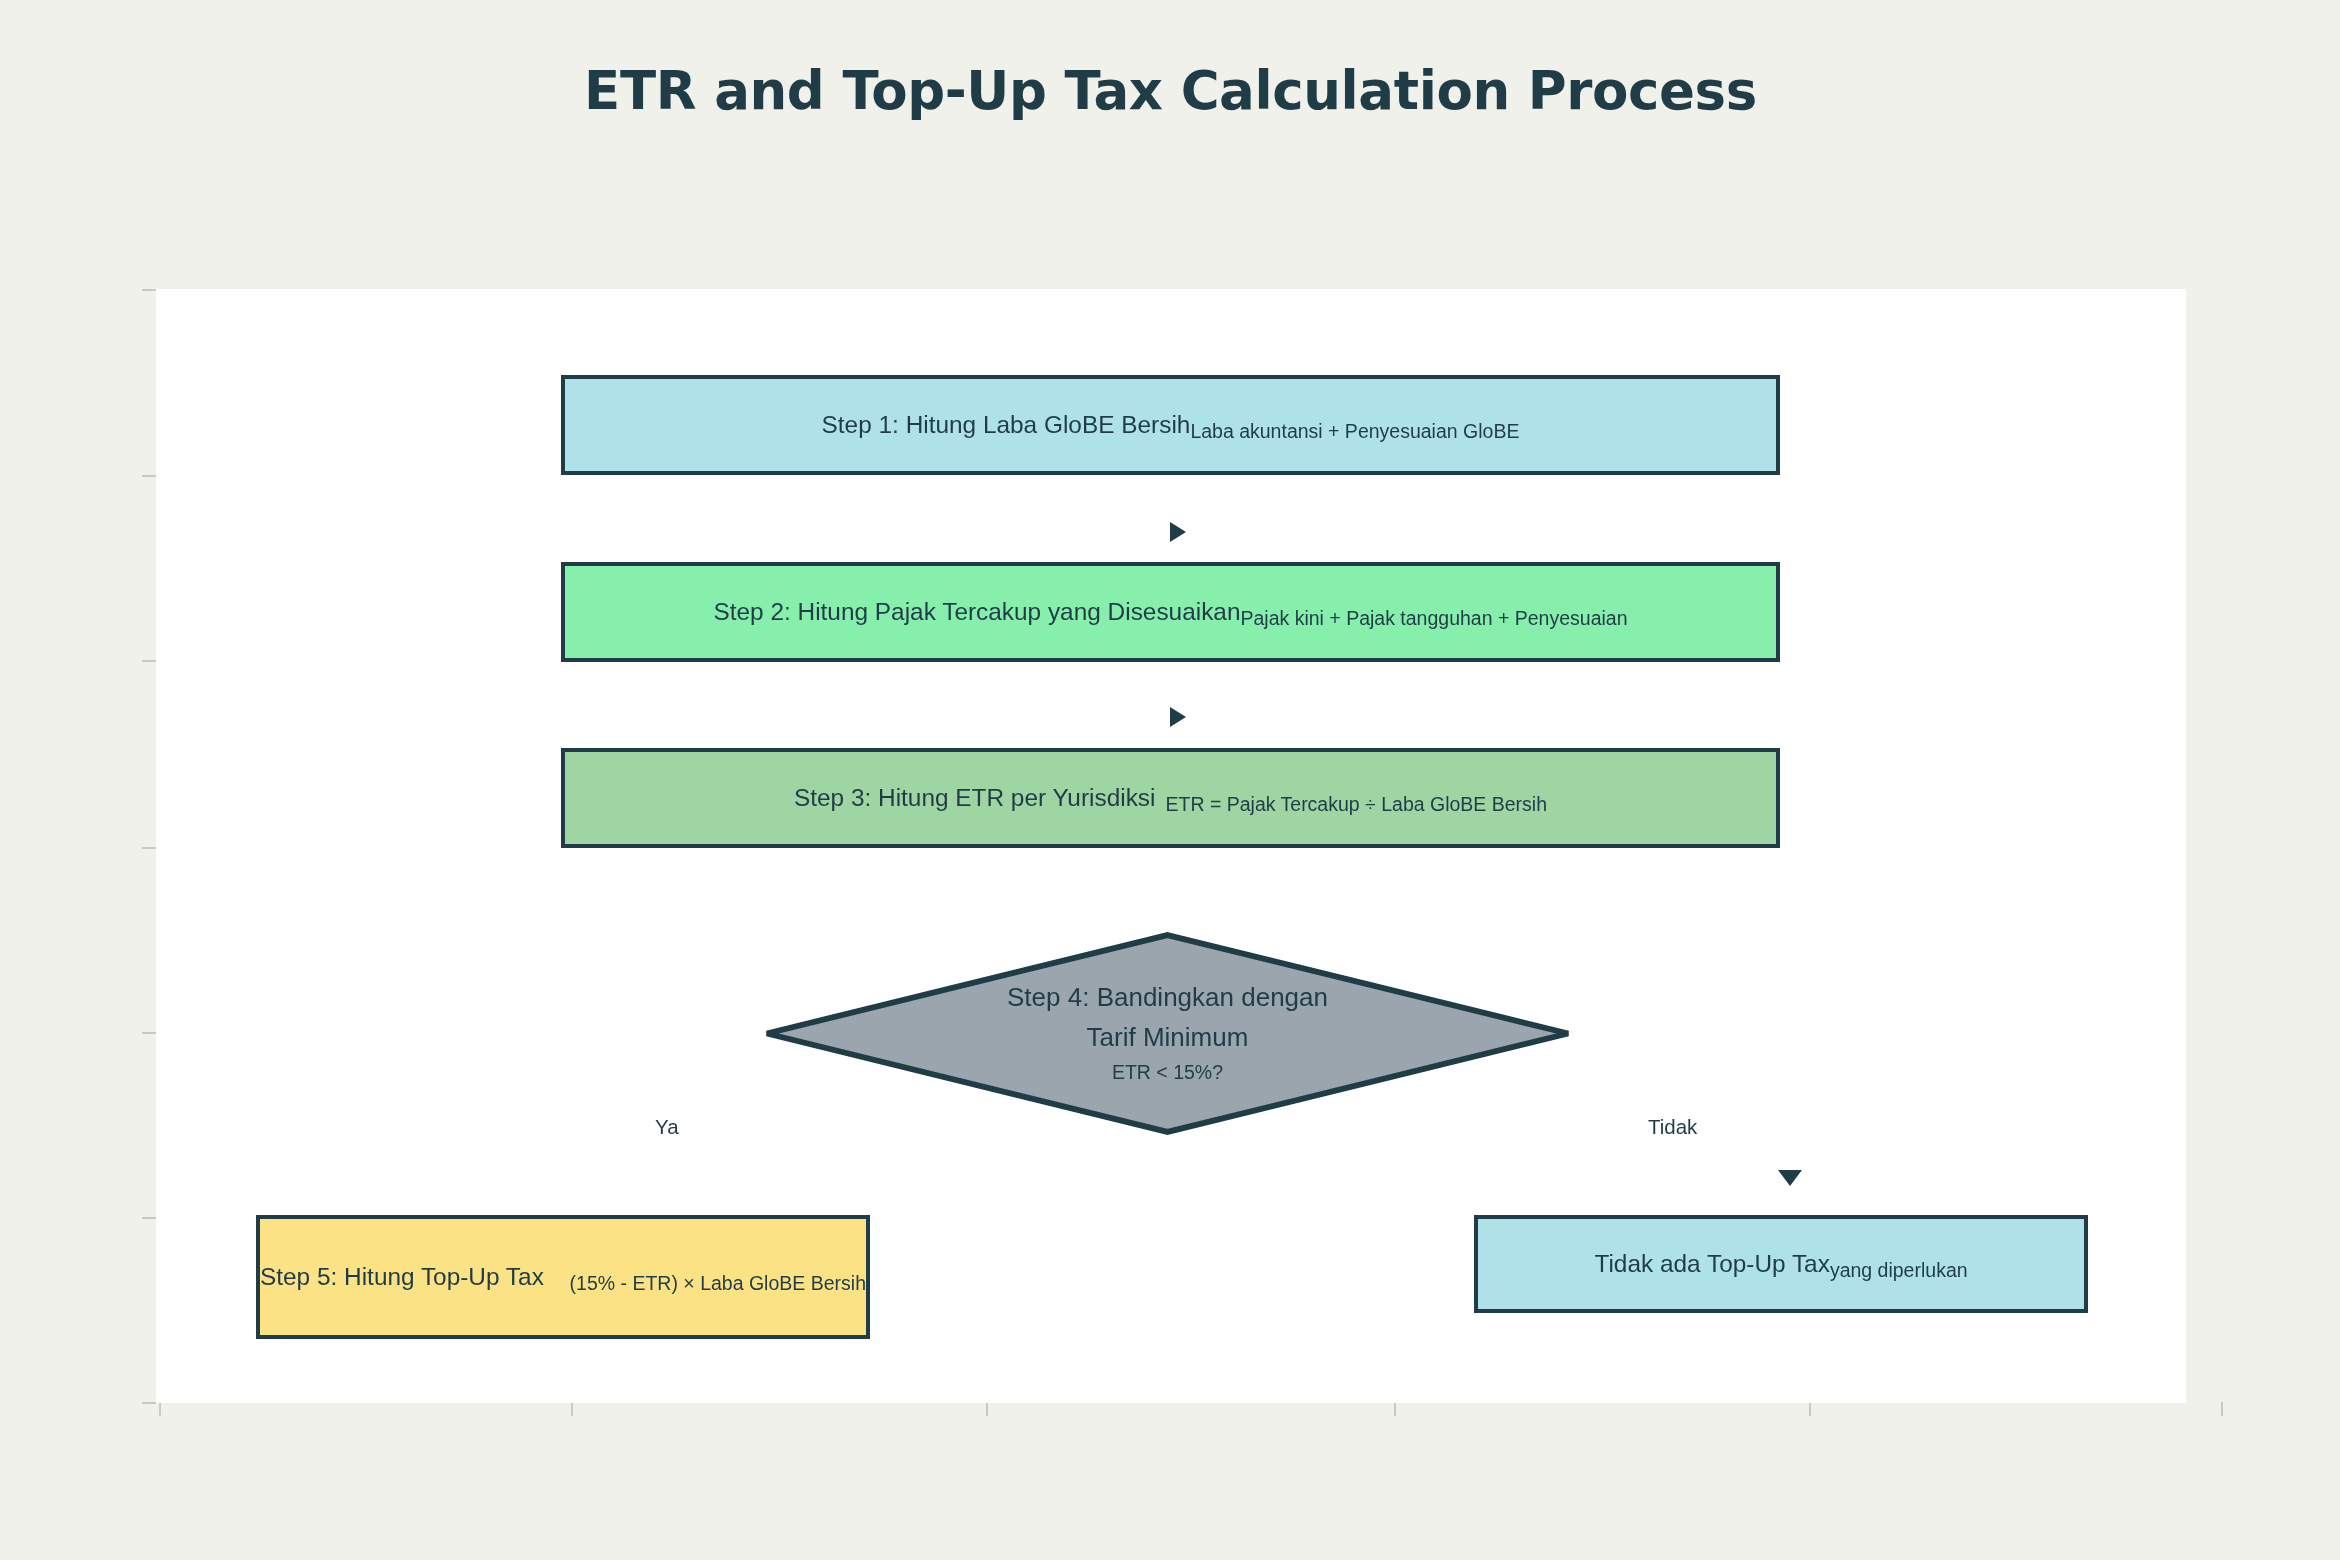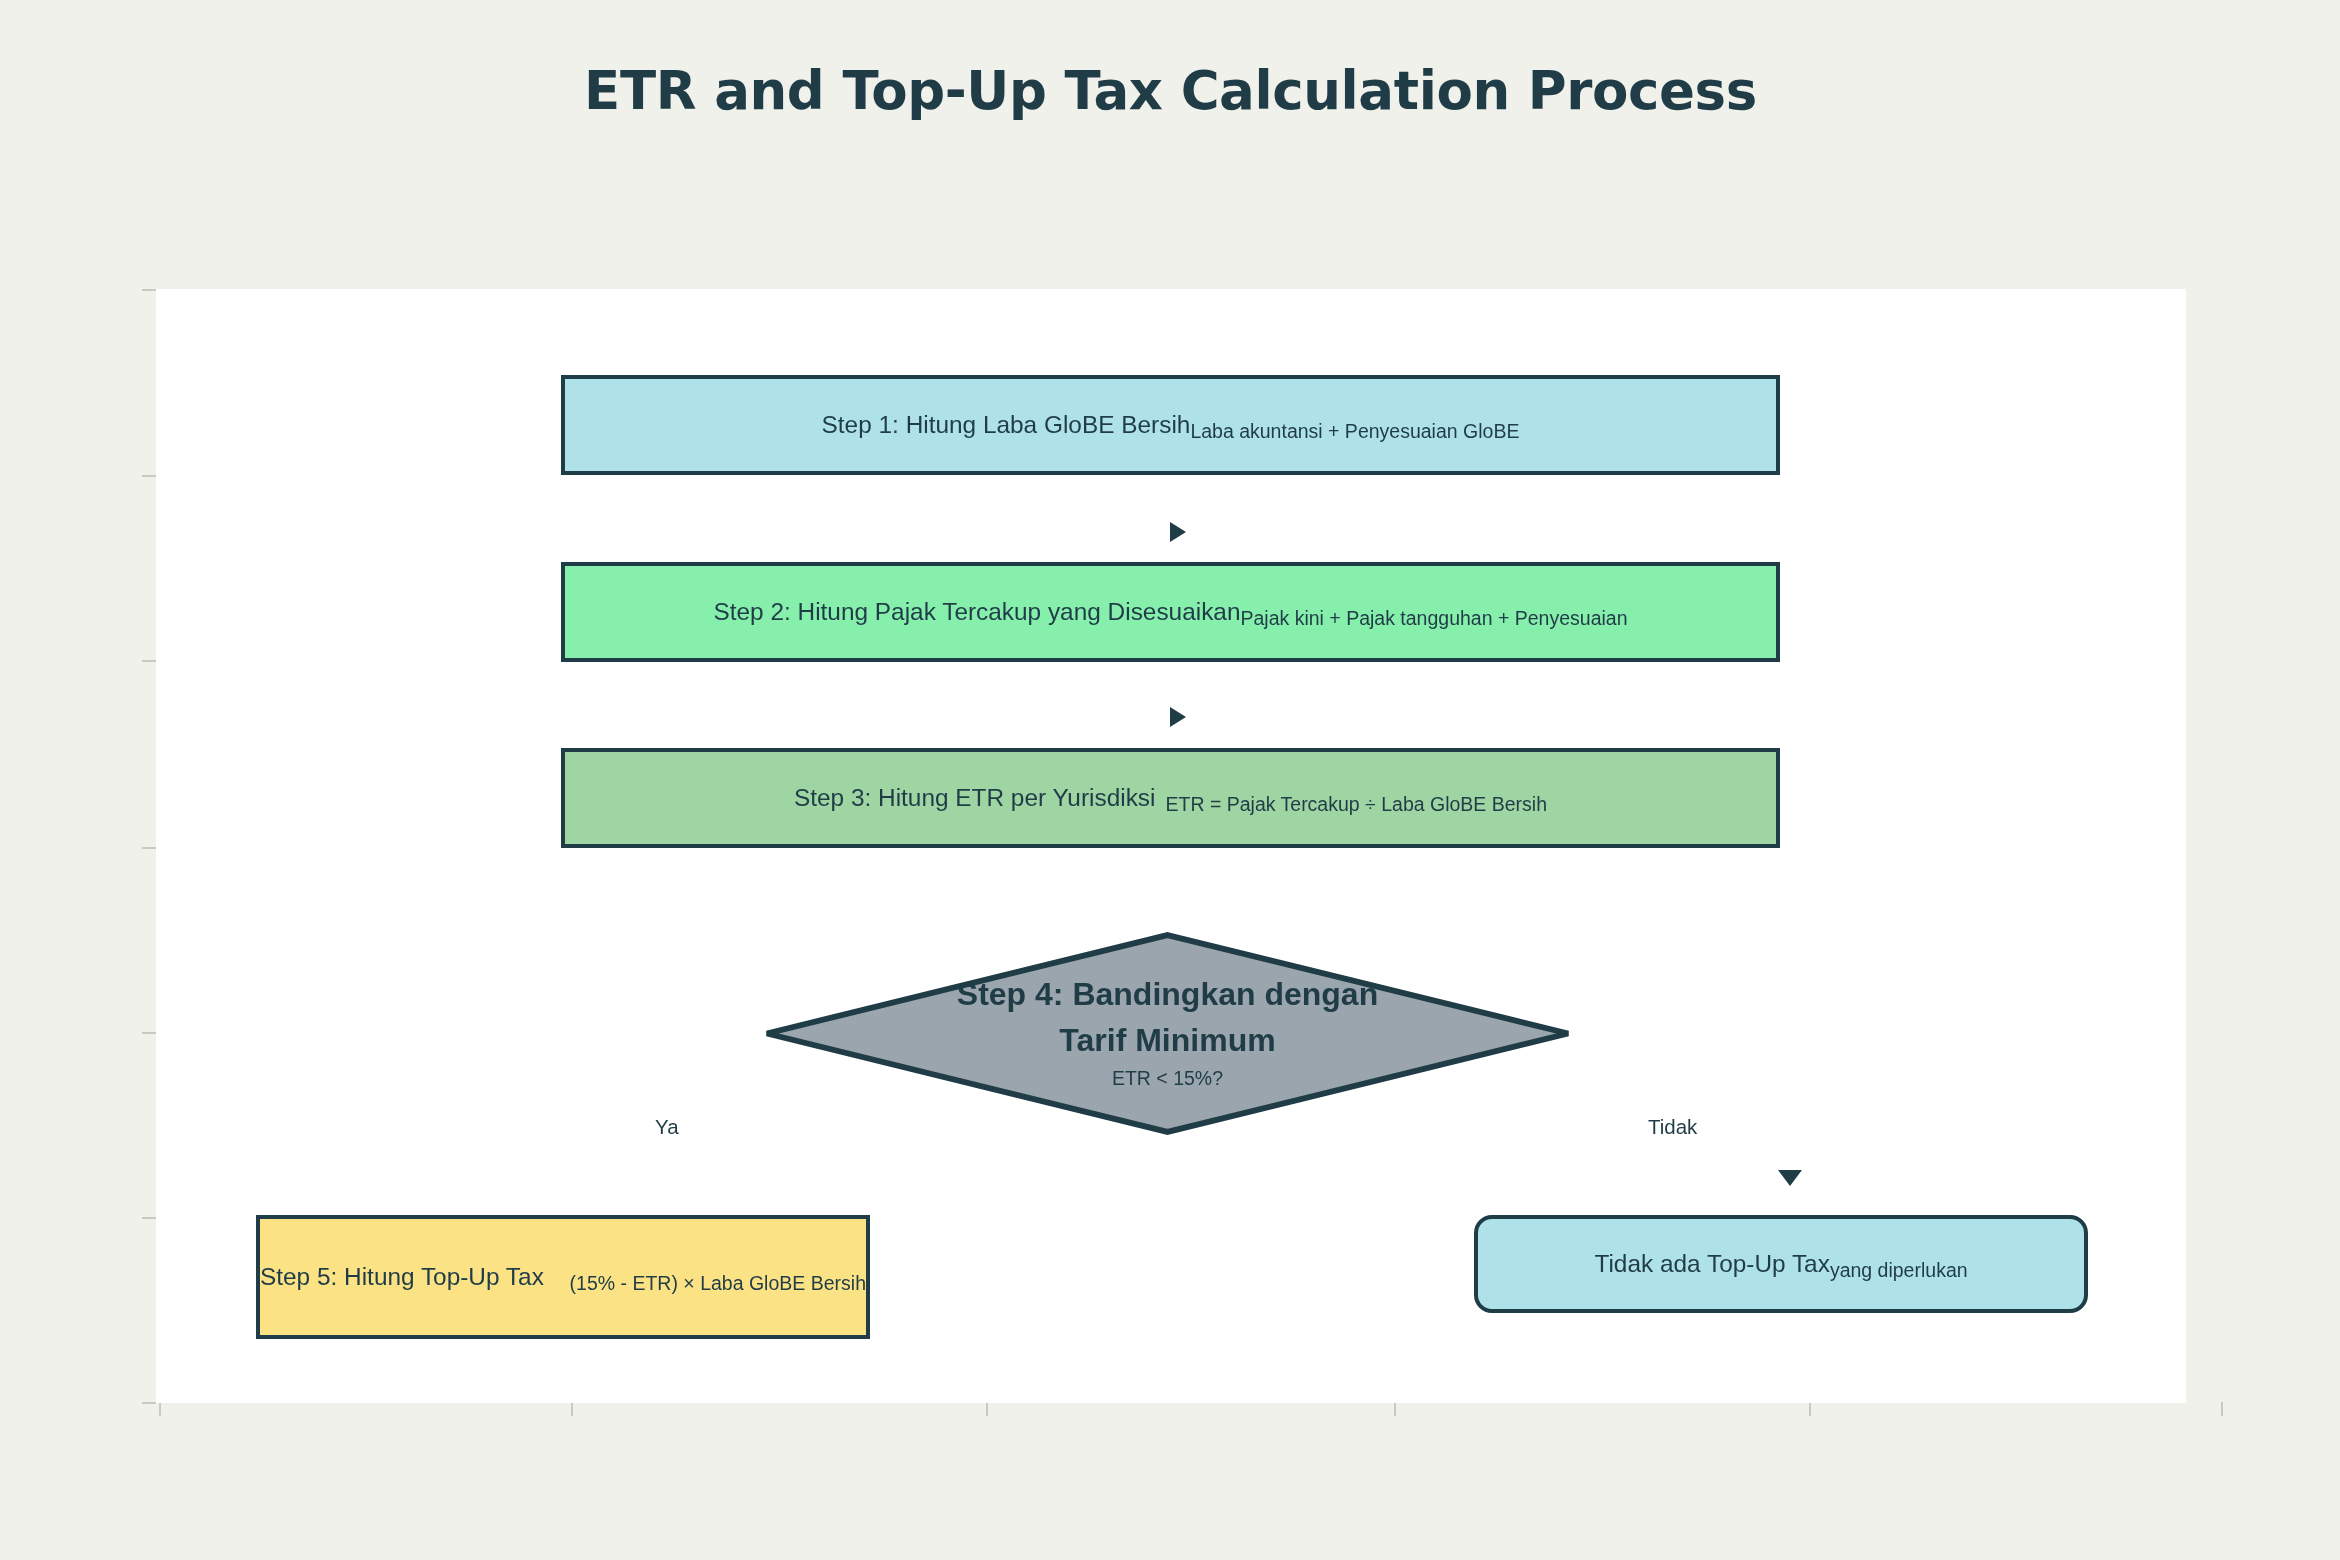--- a/index.html
+++ b/index.html
@@ -78,21 +78,21 @@
     line-height: 1.3;
     margin-top: 13.7px;
     text-align: center;
     color: #1f3c47;
   }
 
   #node-step1 { left: 561px; top: 375px;  width: 1219px; height: 100px; background: #afe2e8; }
   #node-step2 { left: 561px; top: 562px;  width: 1219px; height: 100px; background: #fcd2d6; }
   #node-step3 { left: 561px; top: 748px;  width: 1219px; height: 100px; background: #9fd4a3; }
   #node-step5 { left: 256px; top: 1215px; width: 614px;  height: 124px; background: #fbe284; justify-content: space-between; }
-  #node-noop  { left: 1474px; top: 1215px; width: 614px; height: 98px; background: #afe2e8; border-radius: 18px; }
+  #node-noop  { left: 1474px; top: 1215px; width: 614px; height: 98px; background: #afe2e8; }
 
   
   #node-decision {
     position: absolute;
     left: 763px;
     top: 931px;
     width: 809px;
     height: 205px;
   }
   #node-decision svg { position: absolute; left: 0; top: 0; }
@@ -101,25 +101,24 @@
     left: 0; top: 0;
     width: 809px; height: 205px;
     display: flex;
     flex-direction: column;
     align-items: center;
     justify-content: center;
     color: #1f3c47;
     pointer-events: none;
   }
   #node-decision .d-line {
-    font-size: 32px;
+    font-size: 26px;
     line-height: 1.0;
     text-align: center;
     margin-bottom: 13.7px;
-    font-weight: bold;
   }
   #node-decision .d-sub {
     font-size: 19.5px;
     line-height: 1.0;
     text-align: center;
   }
 
   
   .arrow-right {
     position: absolute;

